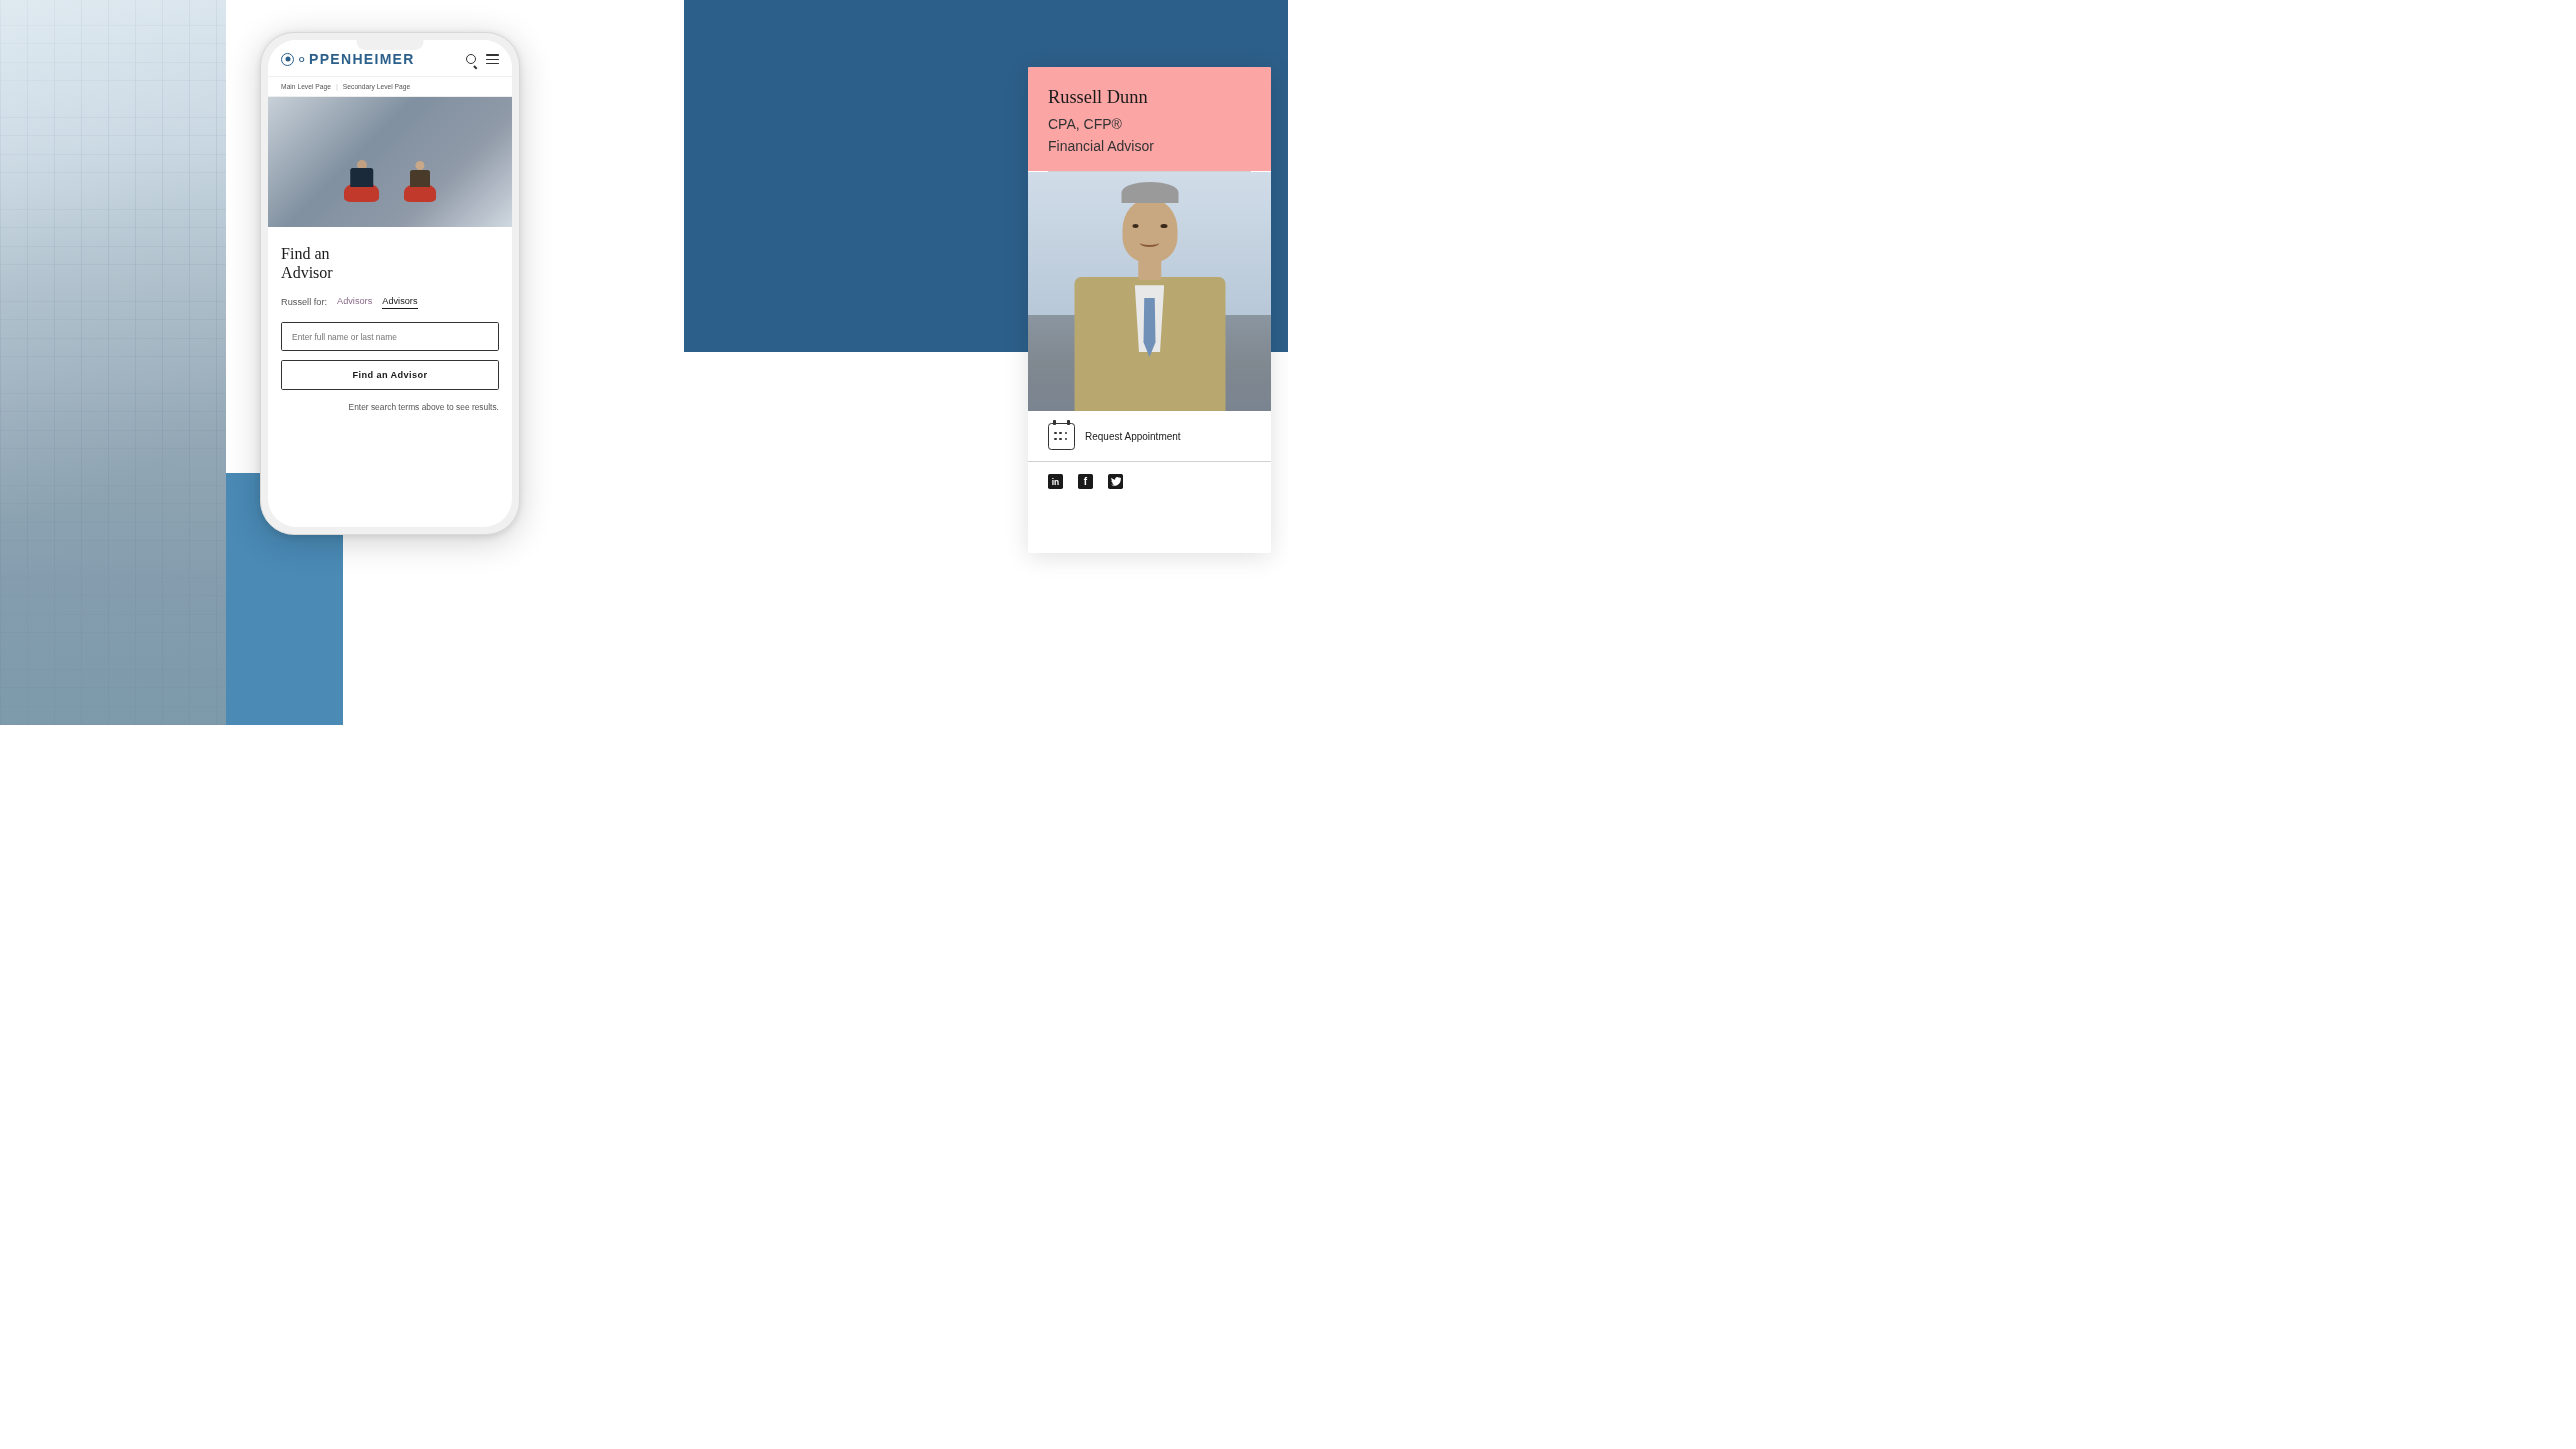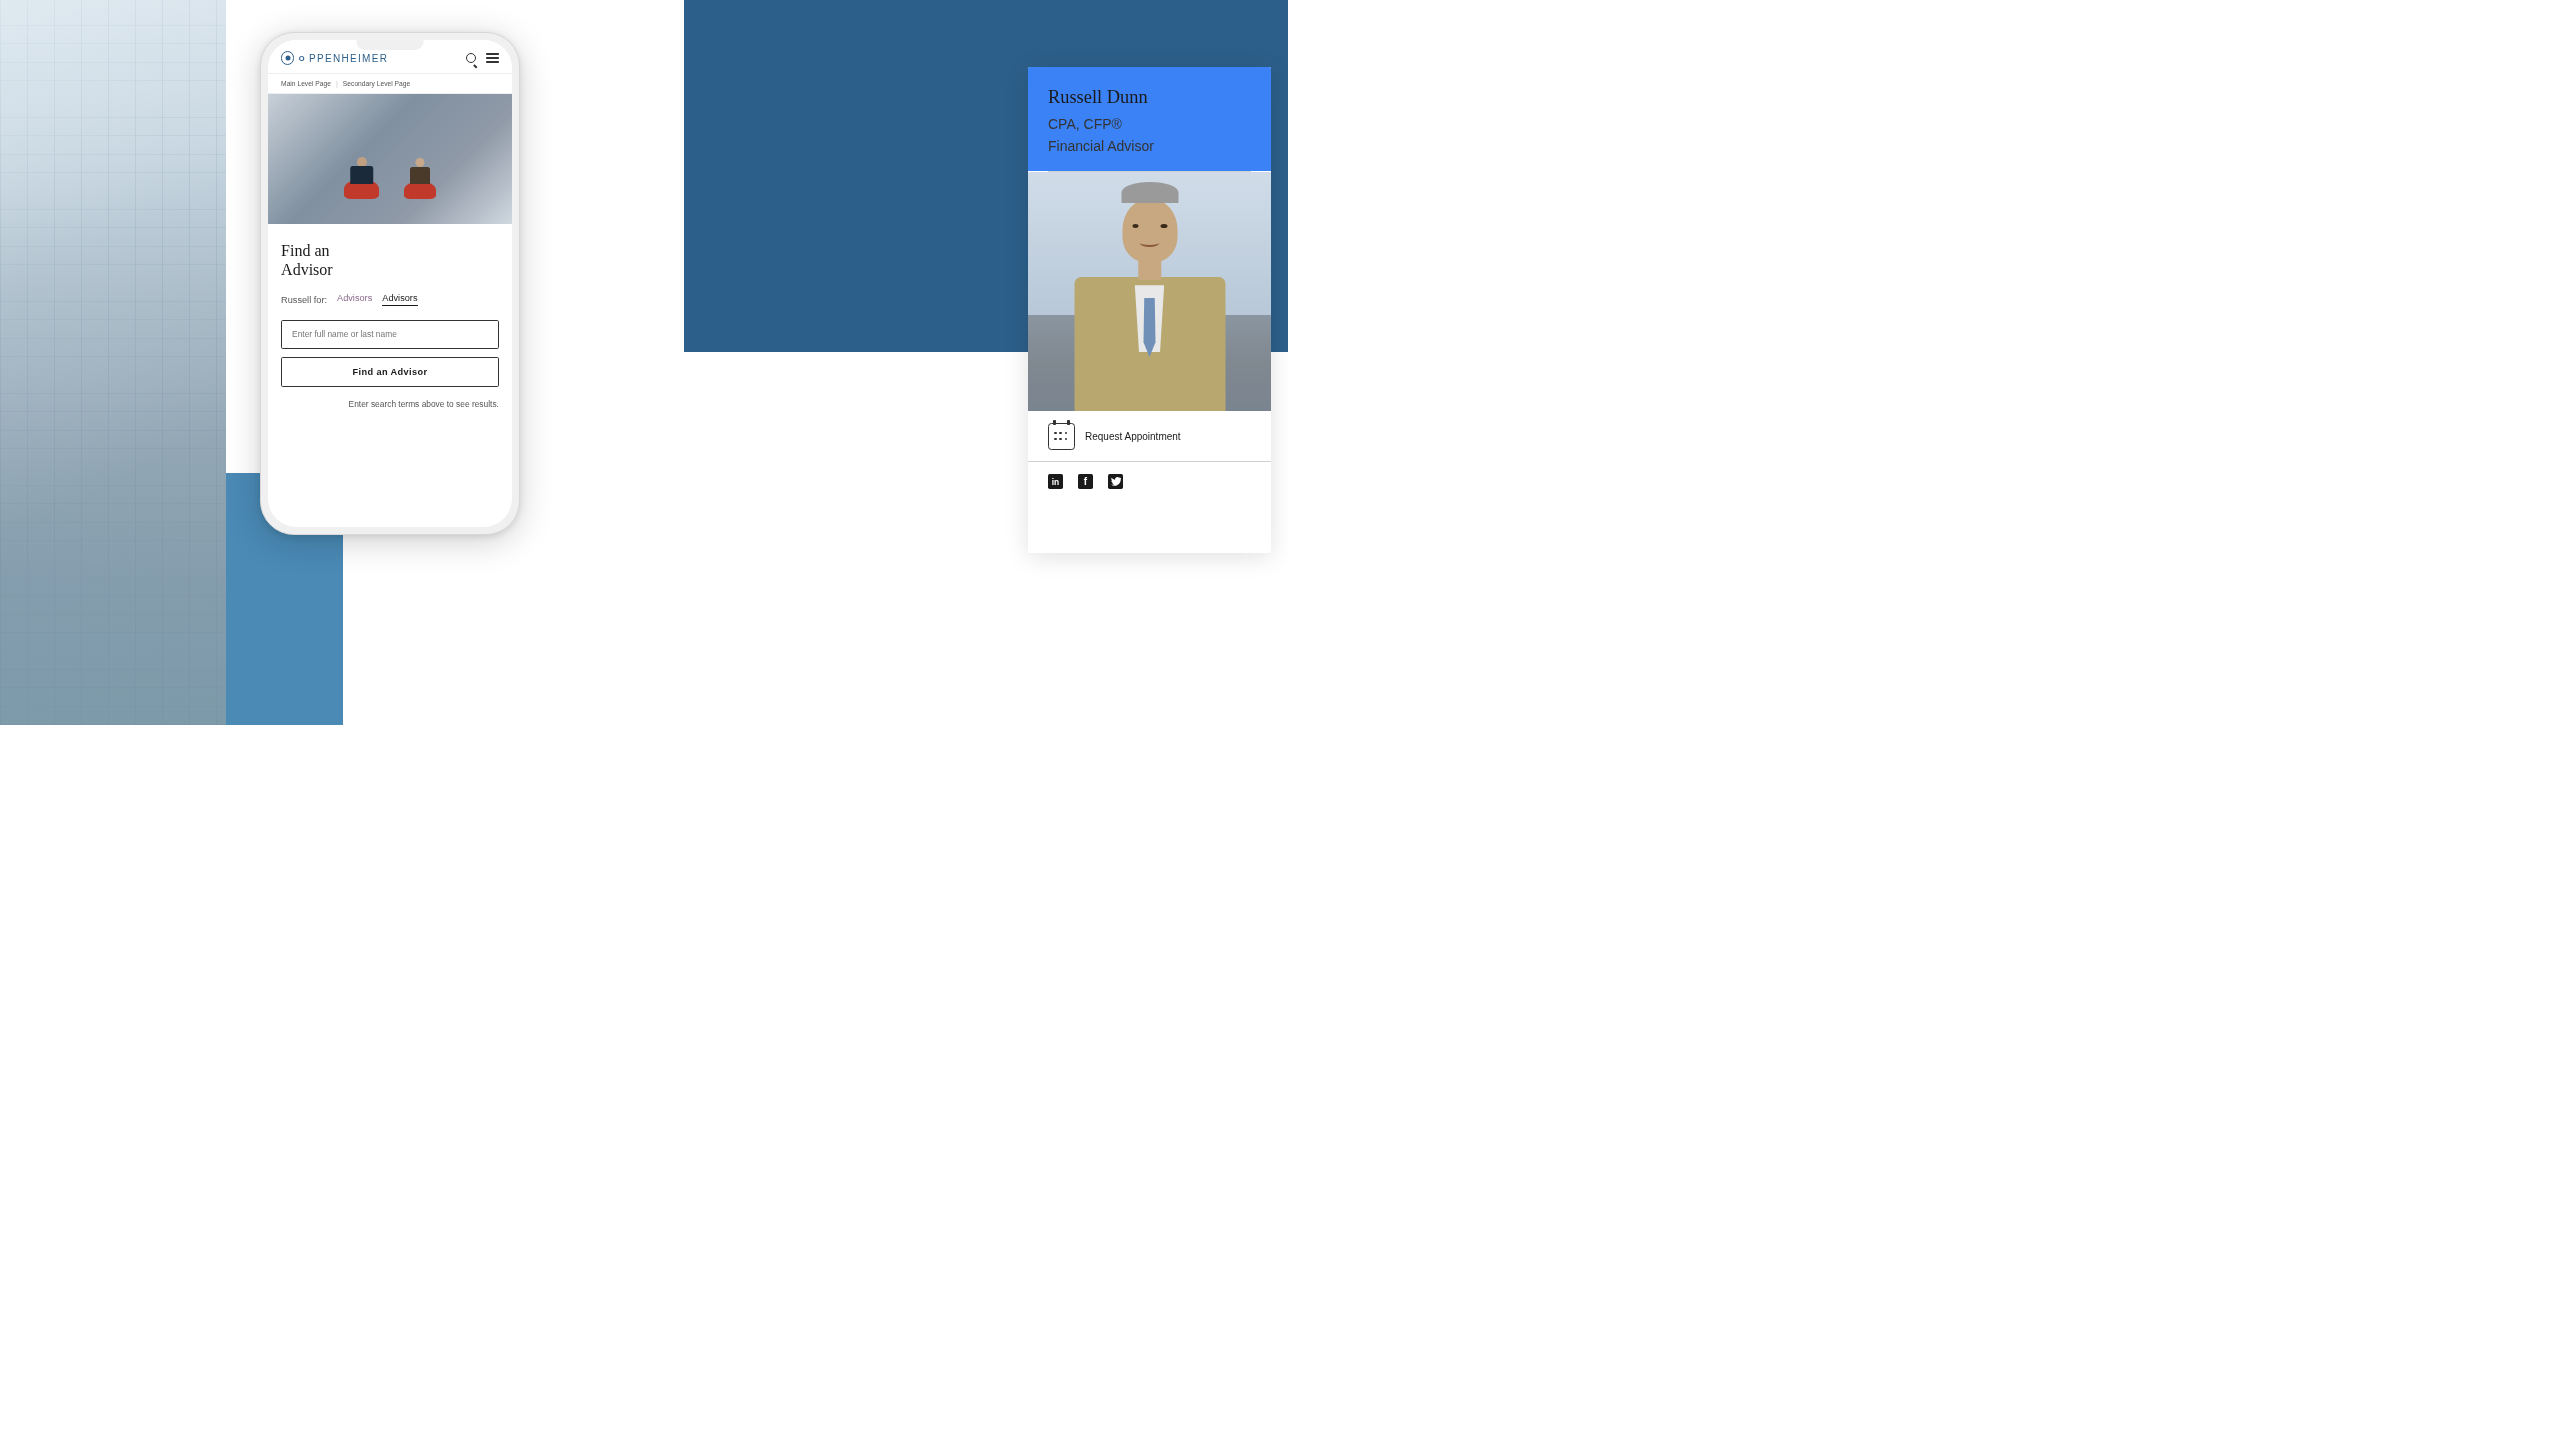--- a/index.html
+++ b/index.html
@@ -104,22 +104,22 @@
       left: 50%;
       transform: translate(-50%, -50%);
       width: 5px;
       height: 5px;
       background: #2c5f8a;
       border-radius: 50%;
     }
 
     .logo-text {
       font-family: Arial, sans-serif;
-      font-size: 10px;
-      font-weight: 400;
+      font-size: 14px;
+      font-weight: 700;
       color: #2c5f8a;
       letter-spacing: 1.3px;
       text-transform: uppercase;
     }
 
     .phone-nav-icons {
       display: flex;
       gap: 10px;
       align-items: center;
     }
@@ -245,21 +245,21 @@
       height: 486px;
       background: #ffffff;
       box-shadow: 0 3.4px 25px rgba(0,0,0,0.12);
       z-index: 4;
       border-radius: 1.7px;
       overflow: hidden;
     }
 
     .advisor-card-header {
       padding: 20px 20px 13.4px;
-      background: #3b82f6;
+      background: #fca5a5;
     }
 
     .advisor-name {
       font-family: Georgia, serif;
       font-size: 18.4px;
       font-weight: normal;
       color: #1a1a1a;
       margin-bottom: 5px;
     }
 

